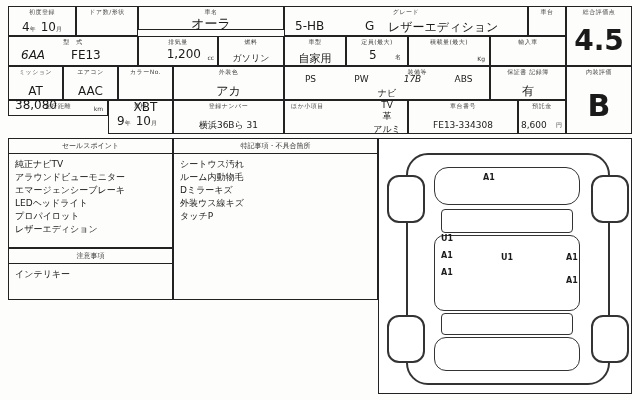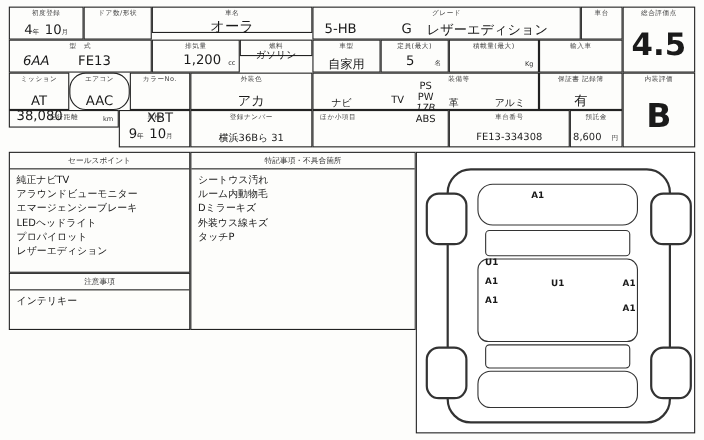--- a/index.html
+++ b/index.html
@@ -76,21 +76,21 @@
     <div style="position:absolute;left:12px;top:11px;font-style:italic;" class="val">6AA</div>
     <div style="position:absolute;left:62px;top:11px;" class="val">FE13</div>
   </div>
 
   <div class="cell" style="left:138px;top:36px;width:80px;height:30px;">
     <div class="hdrlbl lbl">排気量</div>
     <div style="position:absolute;right:16px;bottom:4px;" class="val">1,200</div>
     <div style="position:absolute;right:3px;bottom:4px;" class="unit">cc</div>
   </div>
 
-  <div class="cell" style="left:218px;top:36px;width:66px;height:15px;">
+  <div class="cell" style="left:218px;top:36px;width:66px;height:30px;">
     <div class="hdrlbl lbl">燃料</div>
     <div class="ctr" style="height:100%;padding-top:7px;">
         <span class="small">ガソリン</span>
       </div>
   </div>
 
   <div class="cell" style="left:284px;top:36px;width:62px;height:30px;">
     <div class="hdrlbl lbl">車型</div>
     <div class="ctr" style="height:100%;padding-top:7px;">
         <span class="val" style="font-size:11px;">自家用</span>
@@ -112,21 +112,21 @@
     <div class="hdrlbl lbl">輸入車</div>
   </div>
 
   <div class="cell" style="left:8px;top:66px;width:55px;height:34px;">
     <div class="hdrlbl lbl">ミッション</div>
     <div class="ctr" style="height:100%;padding-top:8px;">
         <span class="val">AT</span>
       </div>
   </div>
 
-  <div class="cell" style="left:63px;top:66px;width:55px;height:34px;border-radius:15px;">
+  <div class="cell" style="left:63px;top:66px;width:55px;height:34px;">
     <div class="hdrlbl lbl">エアコン</div>
     <div class="ctr" style="height:100%;padding-top:8px;">
         <span class="val">AAC</span>
       </div>
   </div>
 
   <div class="cell" style="left:118px;top:66px;width:55px;height:34px;">
     <div class="hdrlbl lbl">カラーNo.</div>
     <div class="ctr" style="height:100%;padding-top:24px;">
         <span class="val">XBT</span>
@@ -135,27 +135,27 @@
 
   <div class="cell" style="left:173px;top:66px;width:111px;height:34px;">
     <div class="hdrlbl lbl">外装色</div>
     <div class="ctr" style="height:100%;padding-top:8px;">
         <span class="val">アカ</span>
       </div>
   </div>
 
   <div class="cell" style="left:284px;top:66px;width:206px;height:34px;">
     <div class="hdrlbl lbl" style="left:auto;right:62px;width:auto;">装備等</div>
-    <div style="position:absolute;left:0;top:7px;width:100%;display:flex;flex-direction:column;">
+    <div style="position:absolute;left:0;top:7px;width:100%;display:flex;">
       <div style="flex:1;text-align:center;font-size:9px;">PS</div>
       <div style="flex:1;text-align:center;font-size:9px;">PW</div>
       <div style="flex:1;text-align:center;font-size:9px;font-style:italic;">17B</div>
       <div style="flex:1;text-align:center;font-size:9px;">ABS</div>
     </div>
-    <div style="position:absolute;left:0;top:20px;width:100%;display:flex;">
+    <div style="position:absolute;left:0;top:20px;width:100%;display:flex;flex-direction:column;">
       <div style="flex:1;text-align:center;font-size:9px;">ナビ</div>
       <div style="flex:1;text-align:center;font-size:9px;">TV</div>
       <div style="flex:1;text-align:center;font-size:9px;">革</div>
       <div style="flex:1;text-align:center;font-size:9px;">アルミ</div>
     </div>
   </div>
 
   <div class="cell" style="left:490px;top:66px;width:76px;height:34px;">
     <div class="hdrlbl lbl">保証書 記録簿</div>
     <div class="ctr" style="height:100%;padding-top:8px;">

